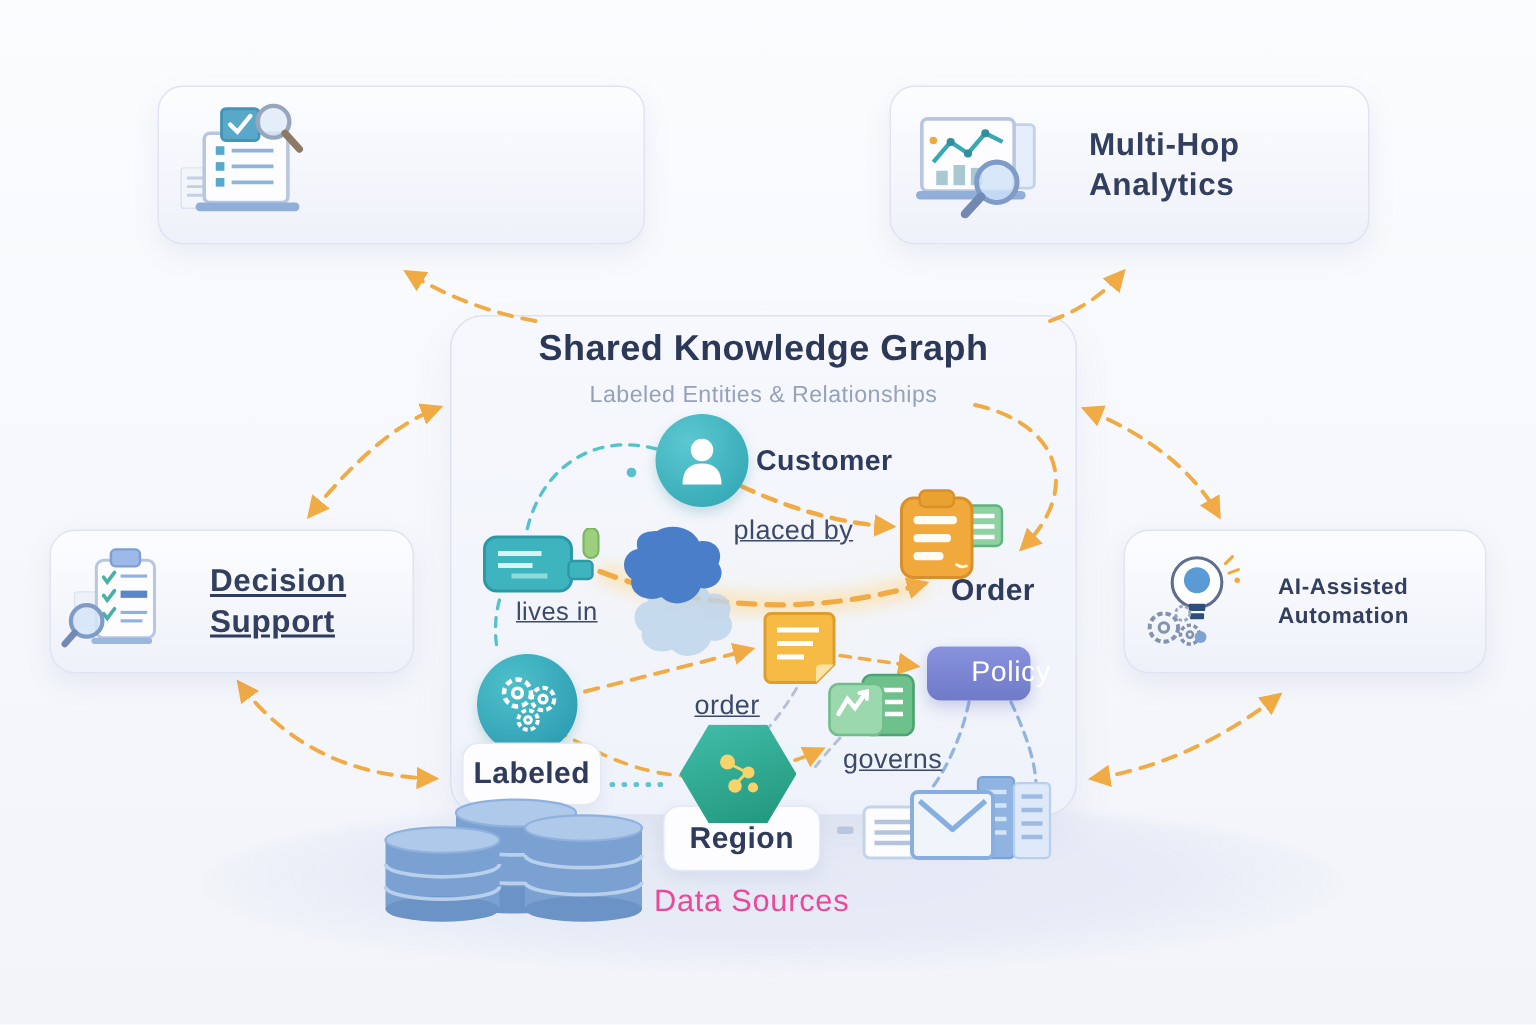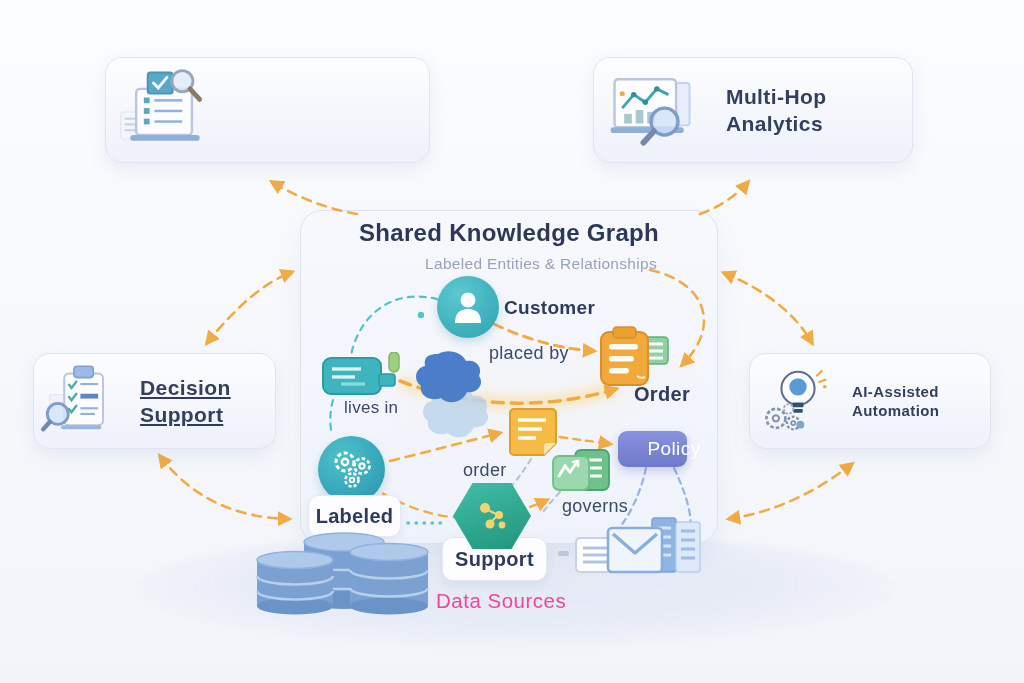--- a/index.html
+++ b/index.html
@@ -64,21 +64,21 @@
     border:1.5px solid #dbe2f0; border-radius:22px;
     box-shadow: 0 12px 26px rgba(100,120,170,.08);
     z-index:1;
   }
   .panel-title {
     left:300px; top:219px; width:418px; text-align:center;
     font-size:24px; font-weight:600; color:#2c3858; letter-spacing:.3px; z-index:3;
   }
   .panel-subtitle {
     left:300px; top:255px; width:418px; text-align:center;
-    font-size:15.5px; font-weight:400; color:#96a2bc; letter-spacing:.3px; z-index:3;margin-left:32px;
+    font-size:15.5px; font-weight:400; color:#96a2bc; letter-spacing:.3px; z-index:3;
   }
 
   
   .z3 { z-index:3; }
   .customer-circle {
     left:437px; top:276px; width:62px; height:62px; border-radius:50%;
     background: radial-gradient(circle at 35% 30%, #5cc8d1, #38acb8 75%);
     box-shadow: 0 4px 8px rgba(60,140,150,.25);
     display:flex; align-items:center; justify-content:center;
   }
@@ -106,21 +106,21 @@
   }
   .box-region  { left:308px; top:495px; width:93px;  height:42px; z-index:3; }
   .box-product { left:442px; top:537px; width:105px; height:44px; z-index:3; }
   .chip-policy {
     left:618px; top:431px; width:69px; height:36px; border-radius:9px;
     background: linear-gradient(180deg, #8892dd 0%, #6f7ac9 100%);
     box-shadow:0 4px 10px rgba(100,110,190,.30);
     display:flex; align-items:center; justify-content:center;
     font-size:19px; font-weight:500; color:#ffffff; letter-spacing:.4px;padding-left:43px;
   }
-  .edge-label { font-size:18px; font-weight:500; color:#3c4968; letter-spacing:.3px; z-index:3; }
+  .edge-label { font-size:18px; font-weight:500; color:#3c4968; letter-spacing:.3px; z-index:3;text-decoration:underline; }
   .lbl-placedby { left:489px; top:343px; }
   .lbl-livesin  { left:344px; top:398px; font-size:17px; }
   .lbl-orderedge{ left:463px; top:460px; }
   .lbl-governs  { left:562px; top:496px; }
 
   .dash-sep { left:558px; top:551px; width:11px; height:5px; background:#b9c6dd; border-radius:2px; z-index:3; }
 
   .footer-label { left:436px; top:589px; font-size:20.5px; font-weight:500; color:#ec4899; letter-spacing:.5px; z-index:3; }
 
   svg.overlay { position:absolute; left:0; top:0; z-index:2; pointer-events:none; }
@@ -351,21 +351,21 @@
   <svg width="44" height="44" viewBox="-22 -22 44 44">
     <line x1="-6" y1="-7" x2="6" y2="-1" stroke="#f7d36a" stroke-width="2"></line>
     <line x1="6" y1="-1" x2="-2" y2="7" stroke="#f7d36a" stroke-width="2"></line>
     <circle cx="-7" cy="-8" r="5" fill="#f7d36a"></circle>
     <circle cx="7" cy="-1" r="4" fill="#f7d36a"></circle>
     <circle cx="-2" cy="8" r="4.5" fill="#f7d36a"></circle>
     <circle cx="10" cy="9" r="3.4" fill="#f7d36a"></circle>
   </svg>
 </div>
 <div class="abs label-box box-product">
-  <span>Support</span>
+  <span>Region</span>
 </div>
 
 <svg class="nodesvg" style="left:247px; top:528px;" width="195" height="92" viewBox="0 0 195 92">
 
   <g>
     <rect x="57" y="14" width="80" height="58" fill="#7ba1d2"></rect>
     <ellipse cx="97" cy="72" rx="40" ry="9" fill="#6b93c6"></ellipse>
     <path d="M57,33 a40,9 0 0 0 80,0" fill="none" stroke="#b9d0ec" stroke-width="2.5"></path>
     <path d="M57,52 a40,9 0 0 0 80,0" fill="none" stroke="#b9d0ec" stroke-width="2.5"></path>
     <ellipse cx="97" cy="14" rx="40" ry="9" fill="#aec9ea" stroke="#90b1dd" stroke-width="1.5"></ellipse>

